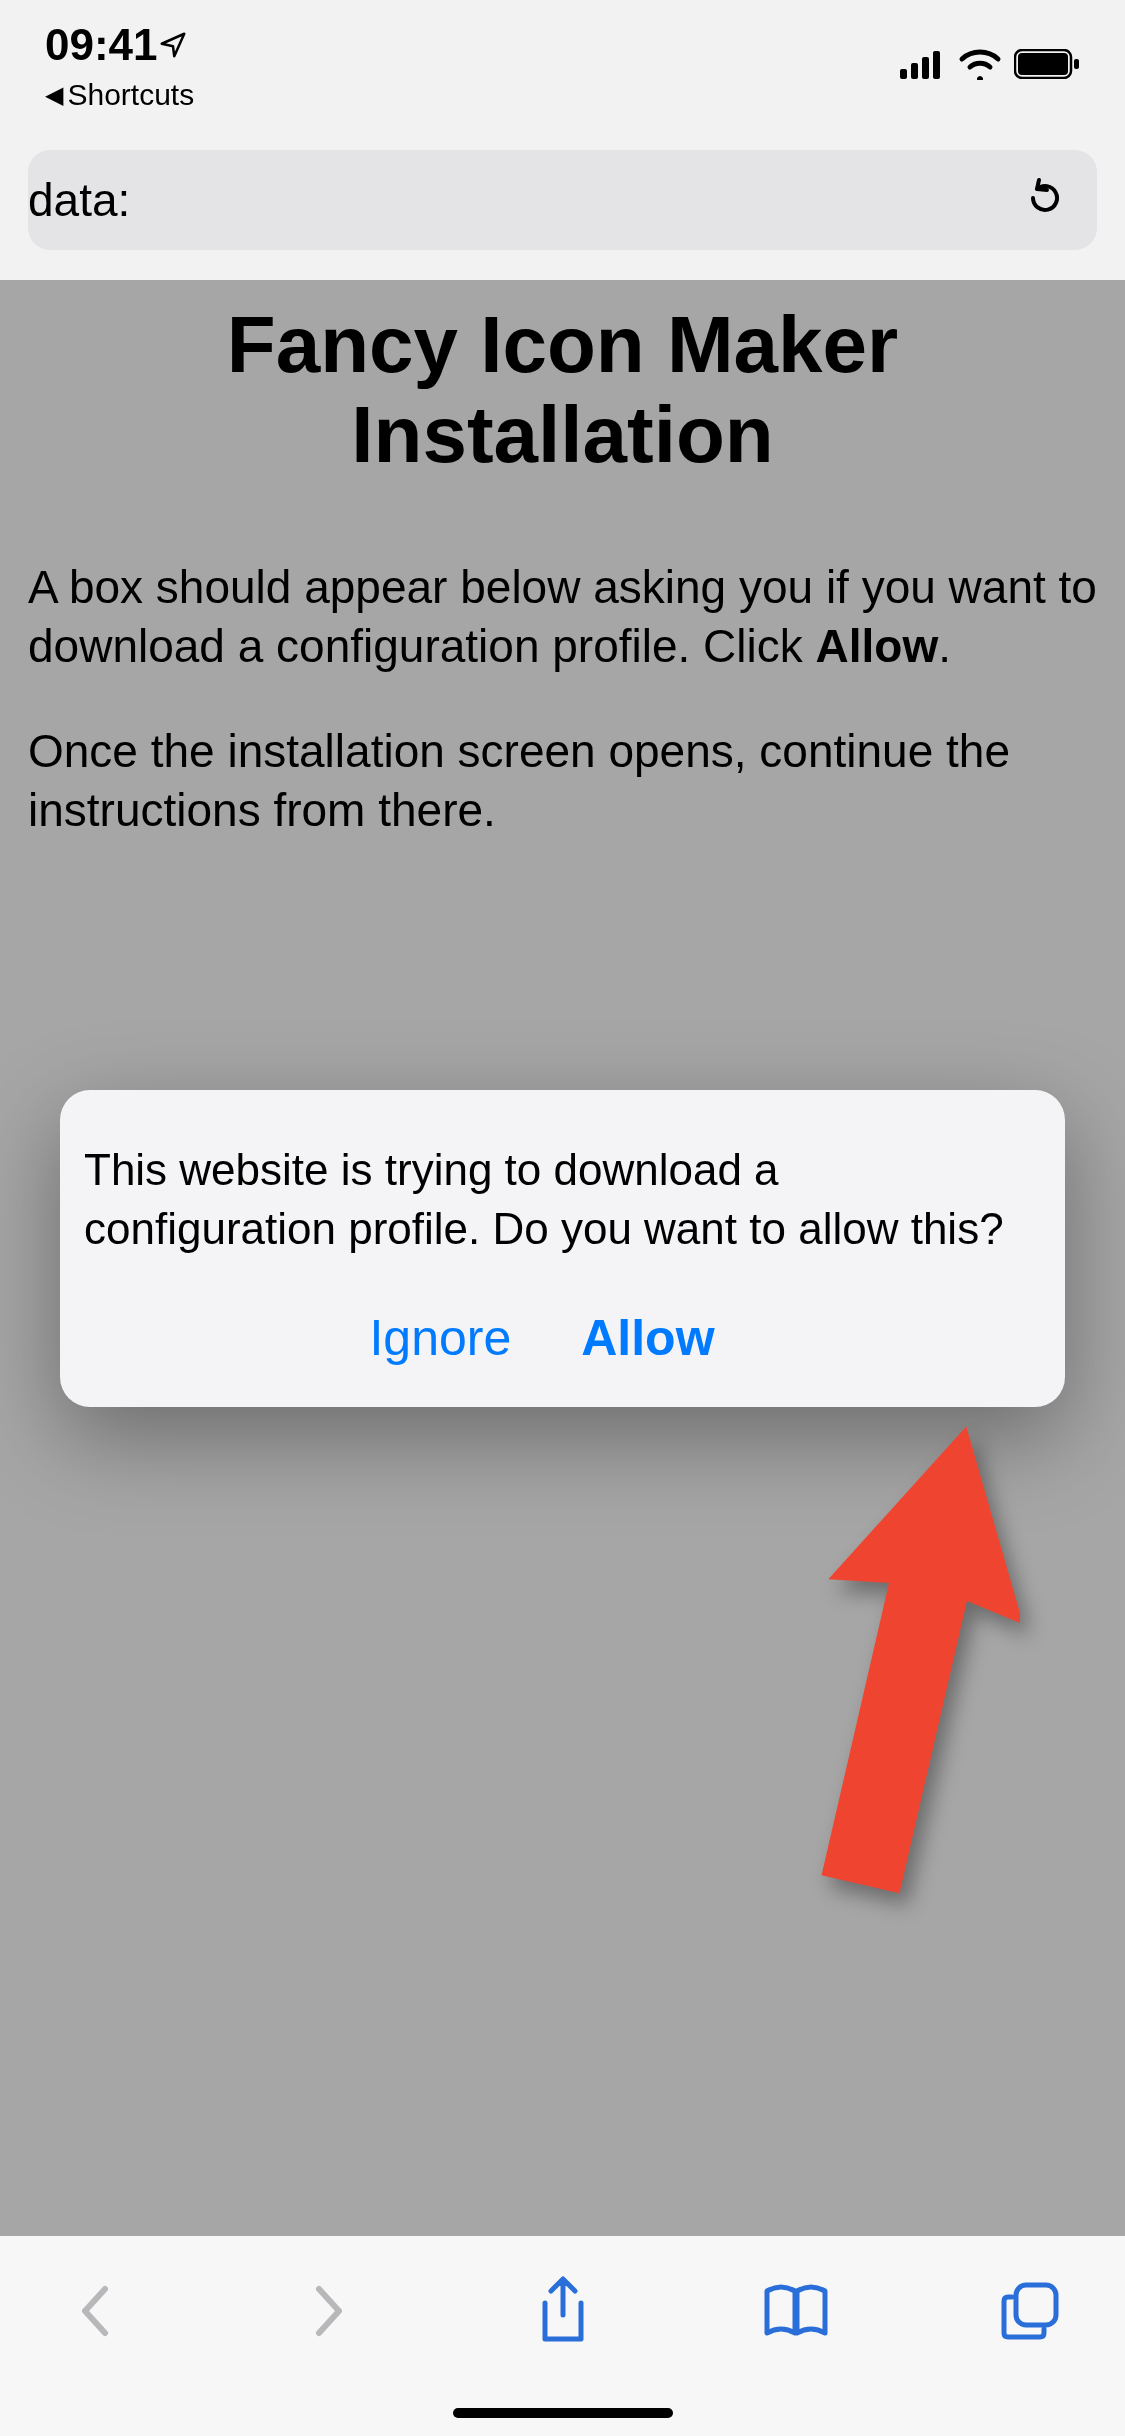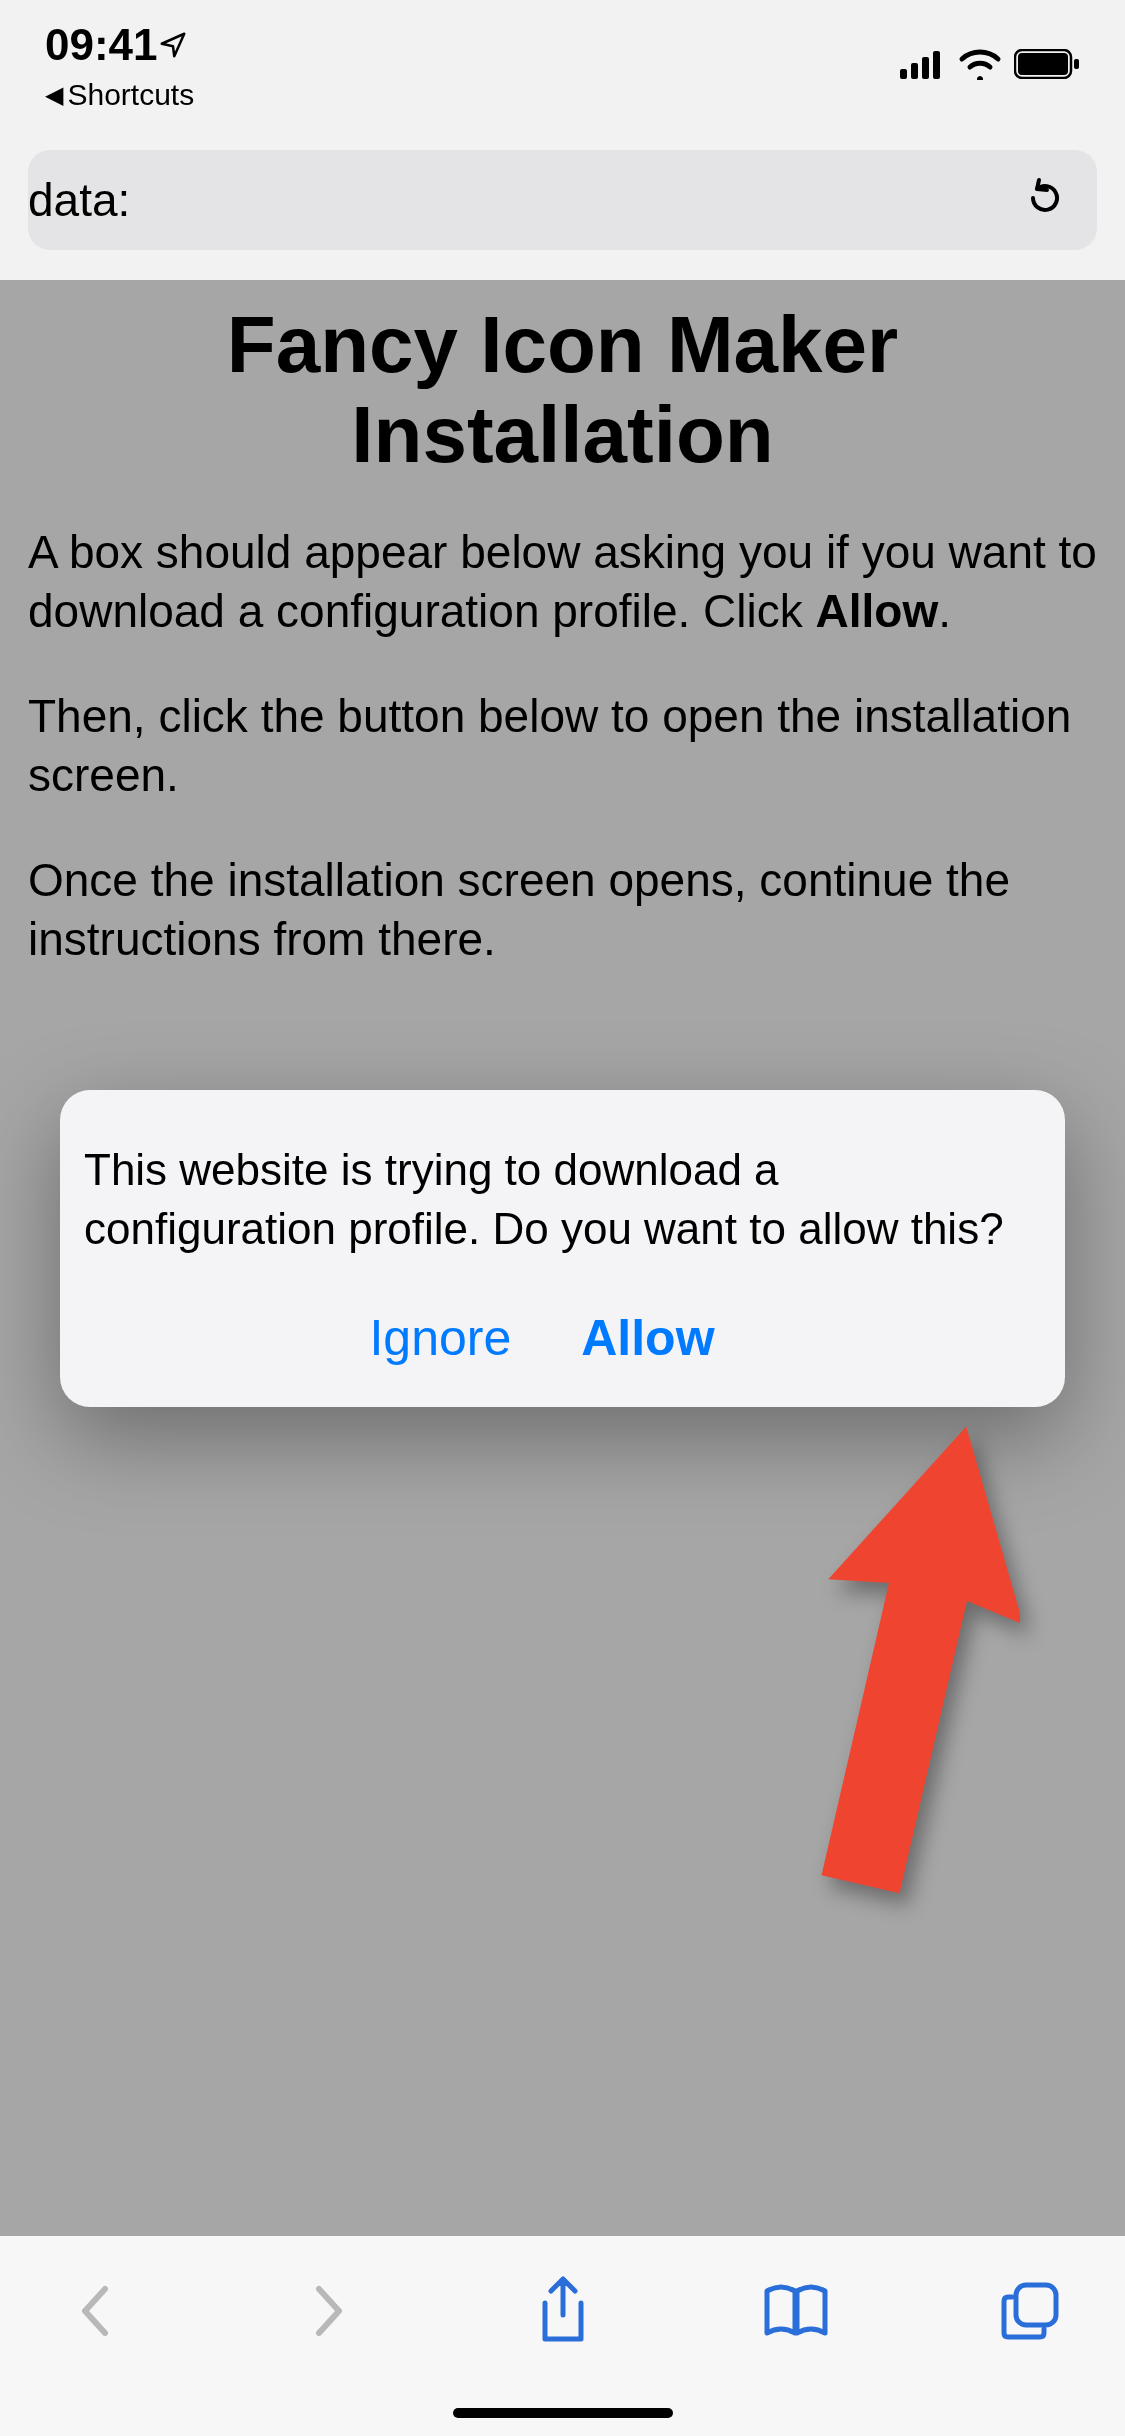--- a/index.html
+++ b/index.html
@@ -99,21 +99,21 @@
       background: rgba(0,0,0,0.35);
     }
     .page-content {
       padding: 20px 28px;
     }
     .page-title {
       font-size: 80px;
       font-weight: 800;
       text-align: center;
       line-height: 1.12;
-      margin-bottom: 44px;
+      margin-bottom: 79px;
     }
     .page-para {
       font-size: 46px;
       line-height: 1.28;
       margin-bottom: 46px;
       color: #000;
     }
     .page-para strong {
       font-weight: 700;
     }
@@ -240,21 +240,20 @@
     </svg>
   </div>
 </div>
 
 <div class="content-wrap">
   <div class="page-content">
     <h1 class="page-title">Fancy Icon Maker Installation</h1>
     <p class="page-para">
       <span>A box should appear below asking you if you want to download a configuration profile. Click </span><strong>Allow</strong><span>.</span>
     </p>
-    <p class="page-para">Then, click the button below to open the installation screen.</p>
     <p class="page-para">Once the installation screen opens, continue the instructions from there.</p>
   </div>
   <div class="dim-overlay"></div>
 </div>
 
 <div class="dialog">
   <div class="dialog-message">This website is trying to download a configuration profile. Do you want to allow this?</div>
   <div class="dialog-buttons">
     <button class="dialog-button">Ignore</button>
     <button class="dialog-button primary">Allow</button>

